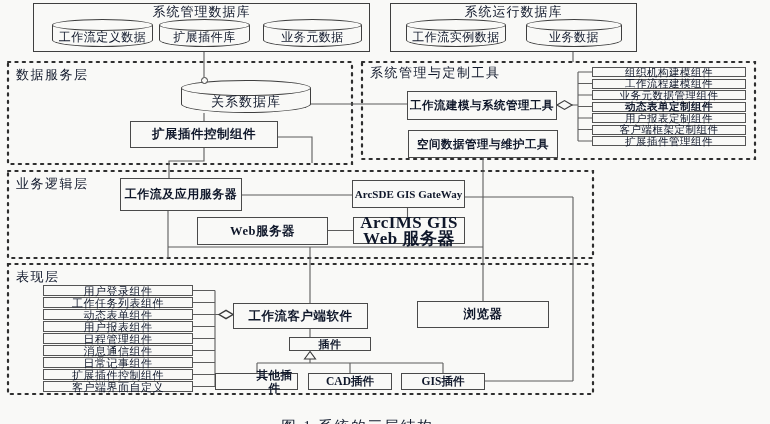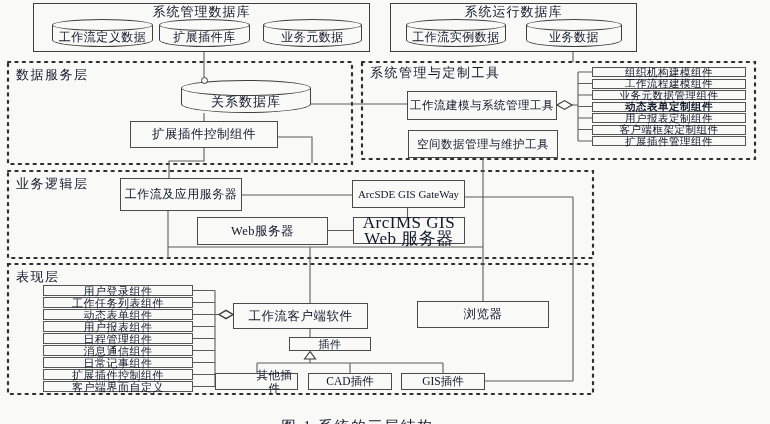--- a/index.html
+++ b/index.html
@@ -7,21 +7,21 @@
     position:relative;width:770px;height:424px;margin:0 auto;
     background:#f9f9f7;overflow:hidden;
     font-family:"Liberation Serif","DejaVu Serif",serif;
     color:#0f172a;
   }
   .stage svg.wires{position:absolute;left:0;top:0;z-index:1;}
   .box{
     position:absolute;z-index:3;box-sizing:border-box;
     background:#f9f9f7;border:1.1px solid #4a4a4a;
     display:flex;align-items:center;justify-content:center;
-    text-align:center;font-size:12.5px;line-height:13px;letter-spacing:.5px;
+    text-align:center;font-size:12.5px;line-height:13px;letter-spacing:.5px;font-weight:bold;
   }
   .dbbox{
     position:absolute;z-index:2;box-sizing:border-box;
     background:#f9f9f7;border:1.2px solid #3f3f3f;
   }
   .dbbox .dbtitle{display:block;text-align:center;font-size:13px;line-height:15px;letter-spacing:1px;}
   .layer-label{
     position:absolute;z-index:4;font-size:13px;letter-spacing:1.5px;white-space:nowrap;
   }
   

